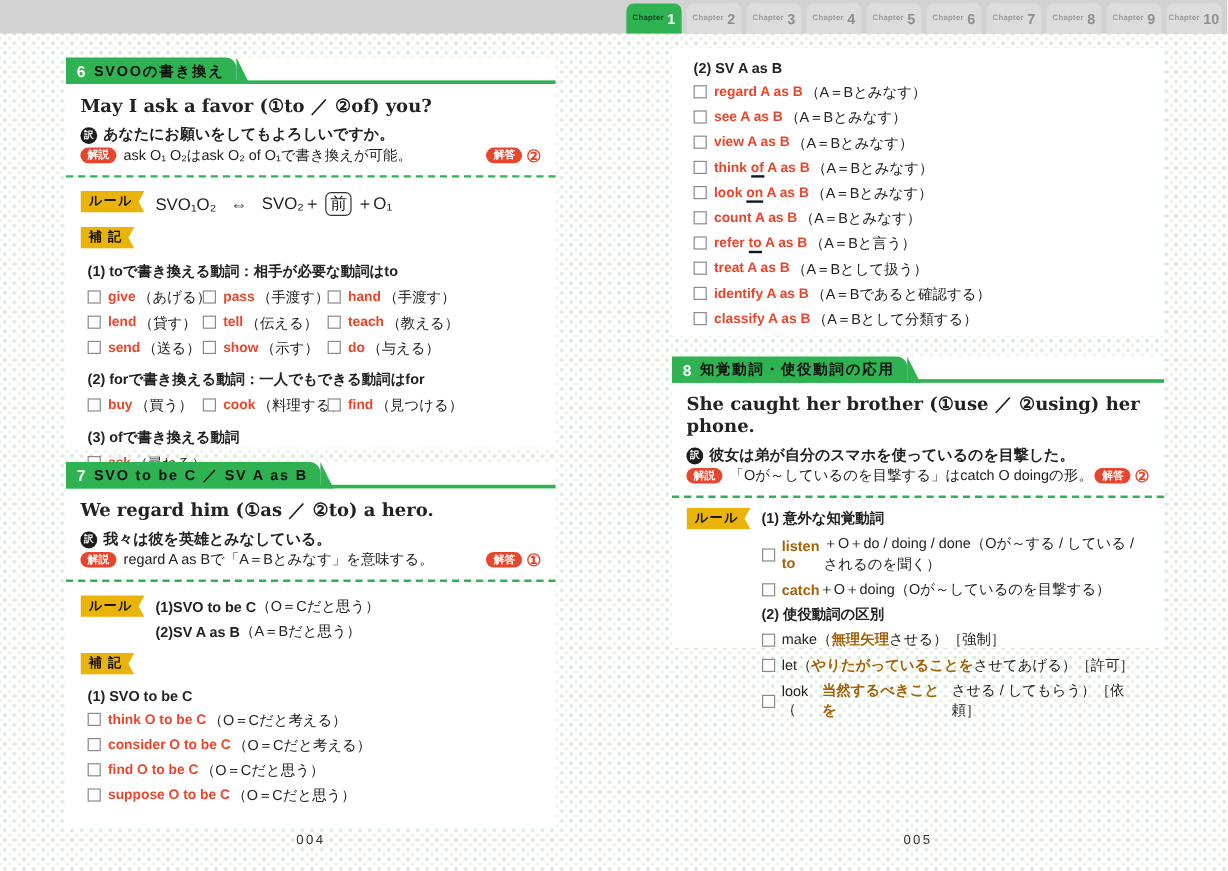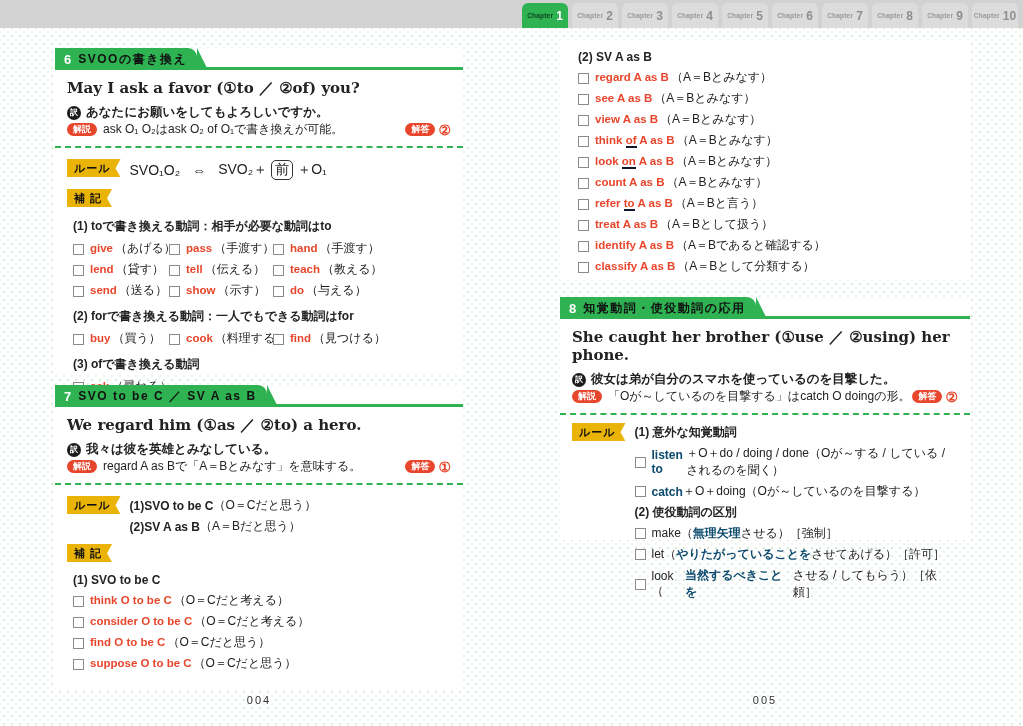--- a/index.html
+++ b/index.html
@@ -56,32 +56,32 @@
           padding:2px 10px 2px 7px;line-height:1.3;white-space:nowrap;
           clip-path:polygon(0 0,100% 0,calc(100% - 5px) 50%,100% 100%,0 100%);}
   .note-ribbon{display:inline-block;margin-top:9px;}
   .formula{font-size:14px;display:flex;align-items:center;gap:4px;padding-top:1px;}
   .formula .arrow{margin:0 8px;}
   .boxed{border:1.5px solid #333;border-radius:5px;padding:0 3px;}
 
   .group-head{font-weight:bold;font-size:12px;margin:11px 0 0 6px;}
   .grid3{display:grid;grid-template-columns:96px 104px auto;row-gap:8px;margin:7px 0 0 6px;}
   .items-col{display:flex;flex-direction:column;gap:8px;margin:7px 0 0 6px;}
-  .item{display:flex;align-items:flex-end;font-size:12px;line-height:13px;}
+  .item{display:flex;align-items:flex-start;font-size:12px;line-height:13px;}
   .cb{flex:none;width:9px;height:9px;border:1.5px solid #8a8a8a;background:#fff;margin-right:6px;cursor:pointer;}
   .word{color:#e8462c;font-weight:bold;font-size:11.5px;margin-right:2px;white-space:nowrap;}
   .meaning{color:#222;font-size:12px;white-space:nowrap;}
   .ul-red{border-bottom:2px solid #0f172a;}
 
   .rule-col{display:flex;flex-direction:column;gap:4px;font-size:12px;padding-top:1px;}
   .rule-col .rh{font-weight:bold;}
   .rule-line{display:flex;align-items:center;}
   .rule-pre{font-weight:bold;}
   .rule-bold{font-weight:bold;}
-  .red-bold{color:#0c4a6e;font-weight:bold;}
+  .red-bold{color:#a16207;font-weight:bold;}
 
   .page-no{position:absolute;top:694px;font-size:11px;letter-spacing:2px;color:#333;text-align:center;}
 </style>
 </head>
 <body>
 
 <div class="topband">
   <div class="tabs">
     <div class="tab active">
         <span class="tl">Chapter</span>

